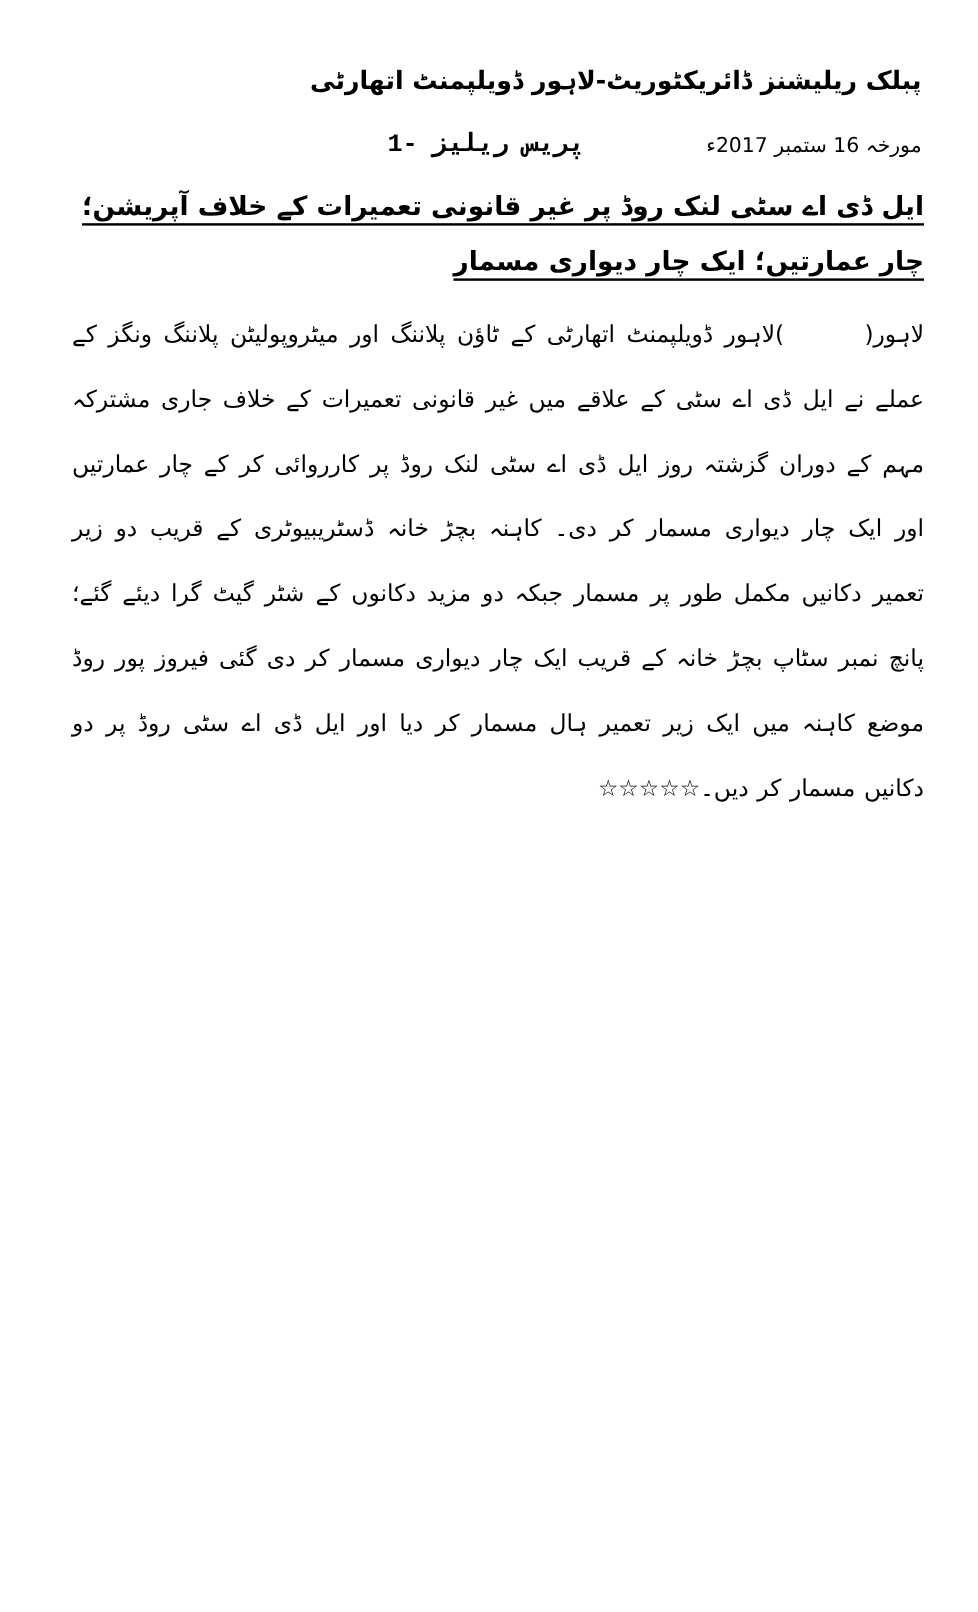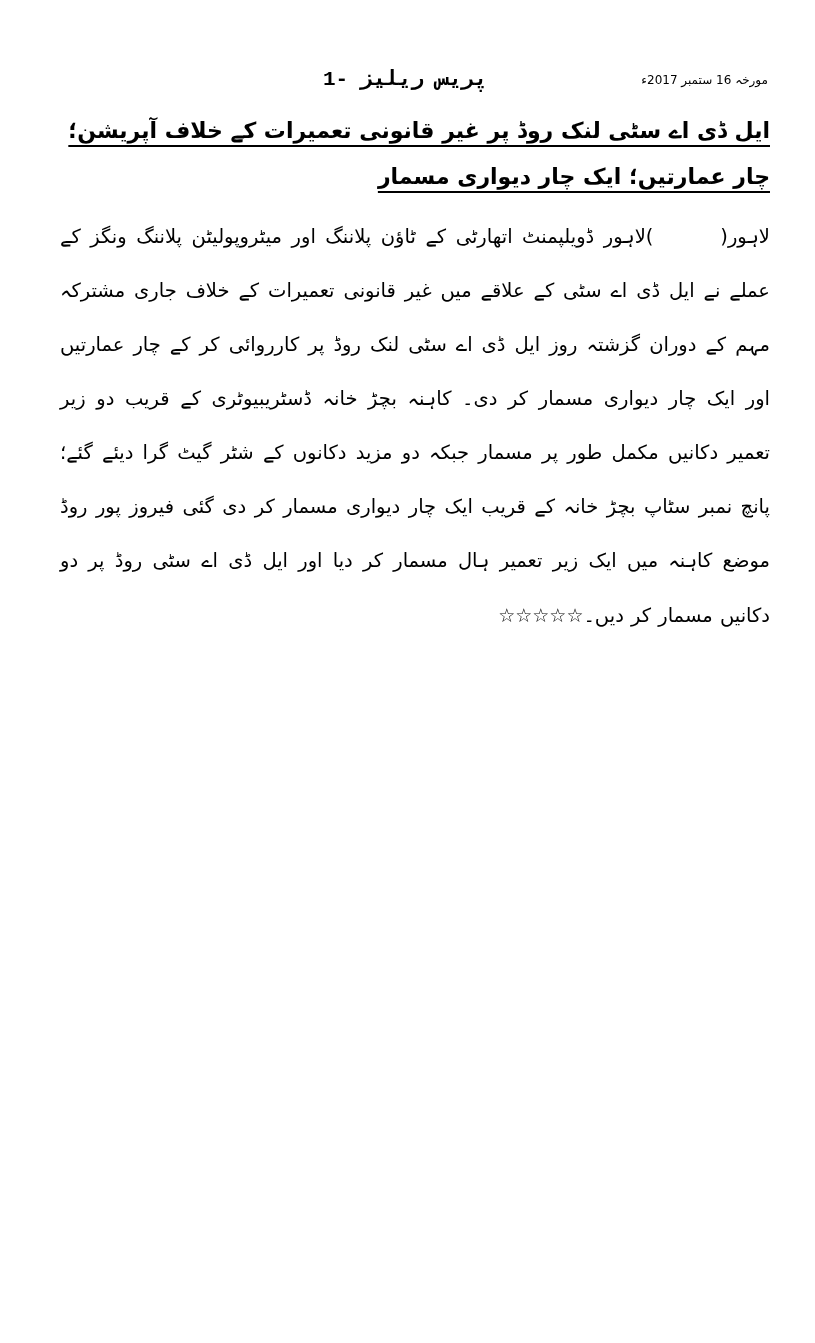--- a/index.html
+++ b/index.html
@@ -38,21 +38,21 @@
     font-size: 21px;
     line-height: 40px;
     font-family: Liberation Mono, monospace;
   }
   .date-line {
     position: absolute;
     right: 2px;
     top: 0;
     direction: ltr;           
     unicode-bidi: embed;
-    font-size: 12px;
+    font-size: 17px;
     line-height: 40px;
     font-weight: normal;
   }
   
   .headline {
     direction: rtl;
     font-weight: bold;
     font-size: 22px;
     line-height: 46px;
     margin-top: 8px;
@@ -74,20 +74,21 @@
     font-size: 19px;
     letter-spacing: 2px;
     white-space: nowrap;
   }
 </style>
 </head>
 <body>
 
 <div class="page">
 
+  <div class="org-line">پبلک ریلیشنز ڈائریکٹوریٹ-لاہور ڈویلپمنٹ اتھارٹی</div>
 
   <div class="meta-row">
     <div class="release-label">پریس ریلیز -1</div>
     <div class="date-line">مورخہ 16 ستمبر 2017ء</div>
   </div>
 
   <div class="headline">ایل ڈی اے سٹی لنک روڈ پر غیر قانونی تعمیرات کے خلاف آپریشن؛ چار عمارتیں؛ ایک چار دیواری مسمار</div>
 
   <p class="body-text"><span>لاہور(&nbsp;&nbsp;&nbsp;&nbsp;&nbsp;&nbsp;&nbsp;)لاہور ڈویلپمنٹ اتھارٹی کے ٹاؤن پلاننگ اور میٹروپولیٹن پلاننگ ونگز کے عملے نے ایل ڈی اے سٹی کے علاقے میں غیر قانونی تعمیرات کے خلاف جاری مشترکہ مہم کے دوران گزشتہ روز ایل ڈی اے سٹی لنک روڈ پر کارروائی کر کے چار عمارتیں اور ایک چار دیواری مسمار کر دی۔ کاہنہ بچڑ خانہ ڈسٹریبیوٹری کے قریب دو زیر تعمیر دکانیں مکمل طور پر مسمار جبکہ دو مزید دکانوں کے شٹر گیٹ گرا دیئے گئے؛ پانچ نمبر سٹاپ بچڑ خانہ کے قریب ایک چار دیواری مسمار کر دی گئی فیروز پور روڈ موضع کاہنہ میں ایک زیر تعمیر ہال مسمار کر دیا اور ایل ڈی اے سٹی روڈ پر دو دکانیں مسمار کر دیں۔</span><span class="end-stars">☆☆☆☆☆</span></p>
 

